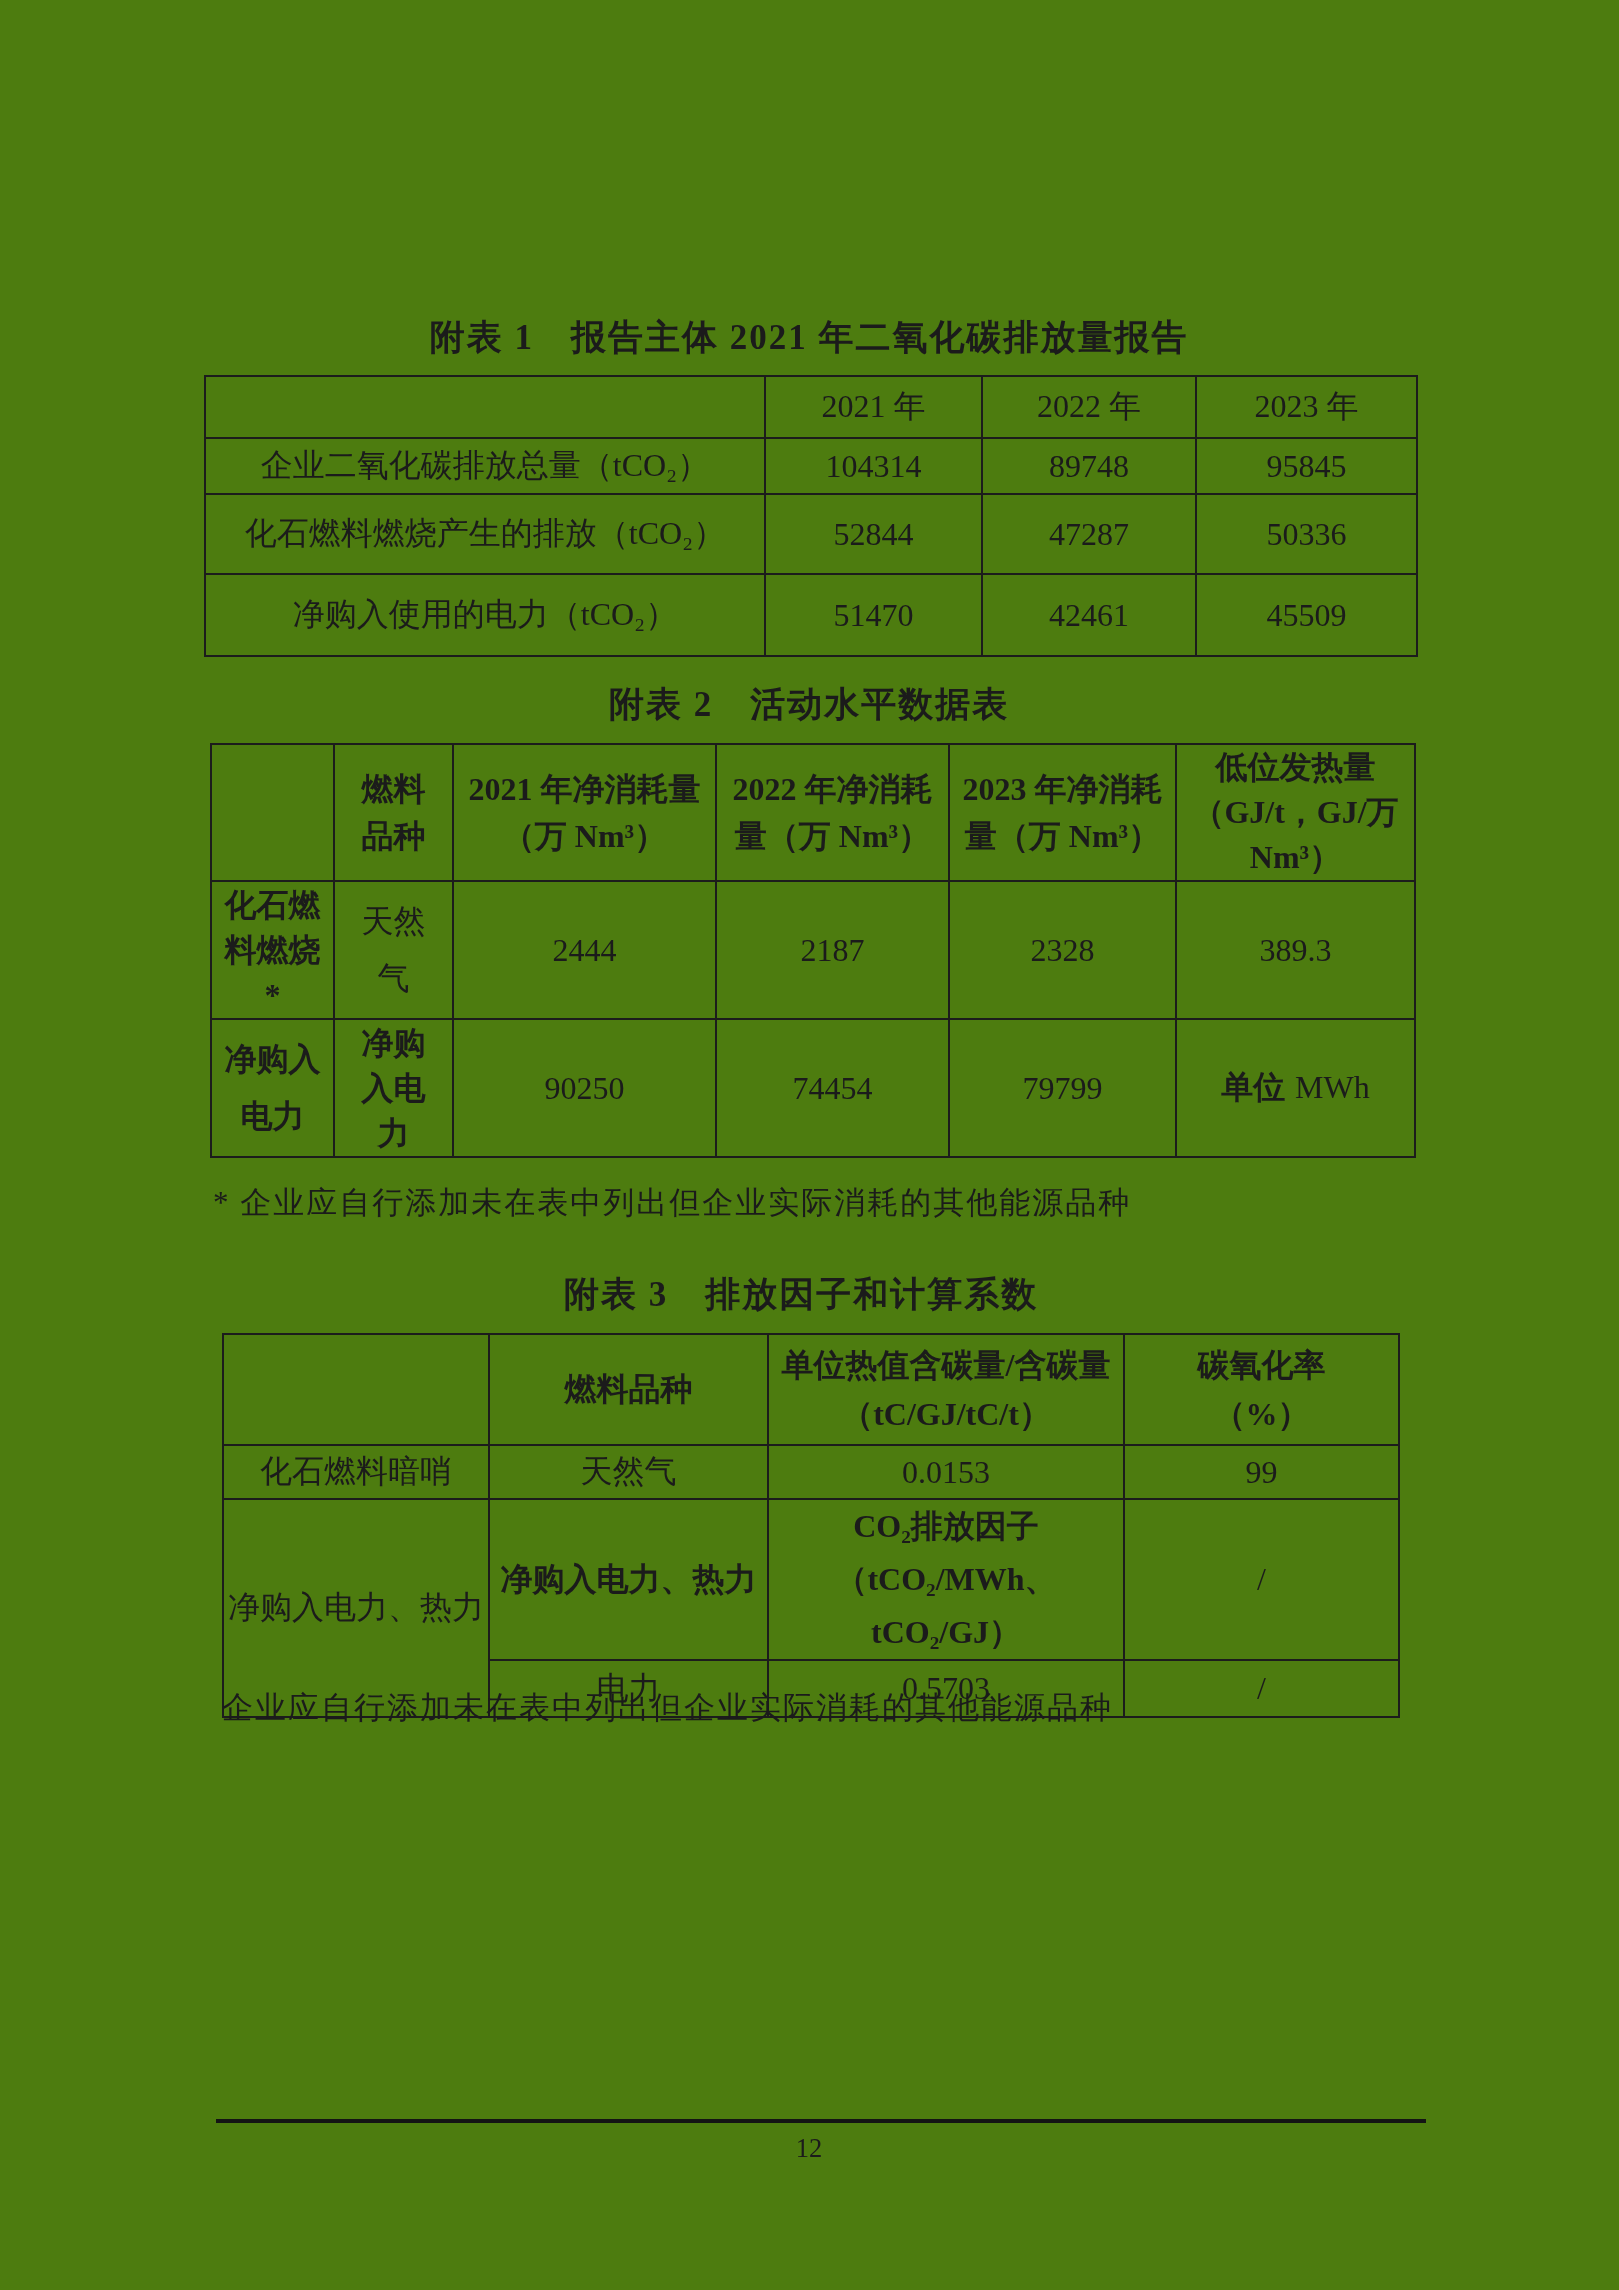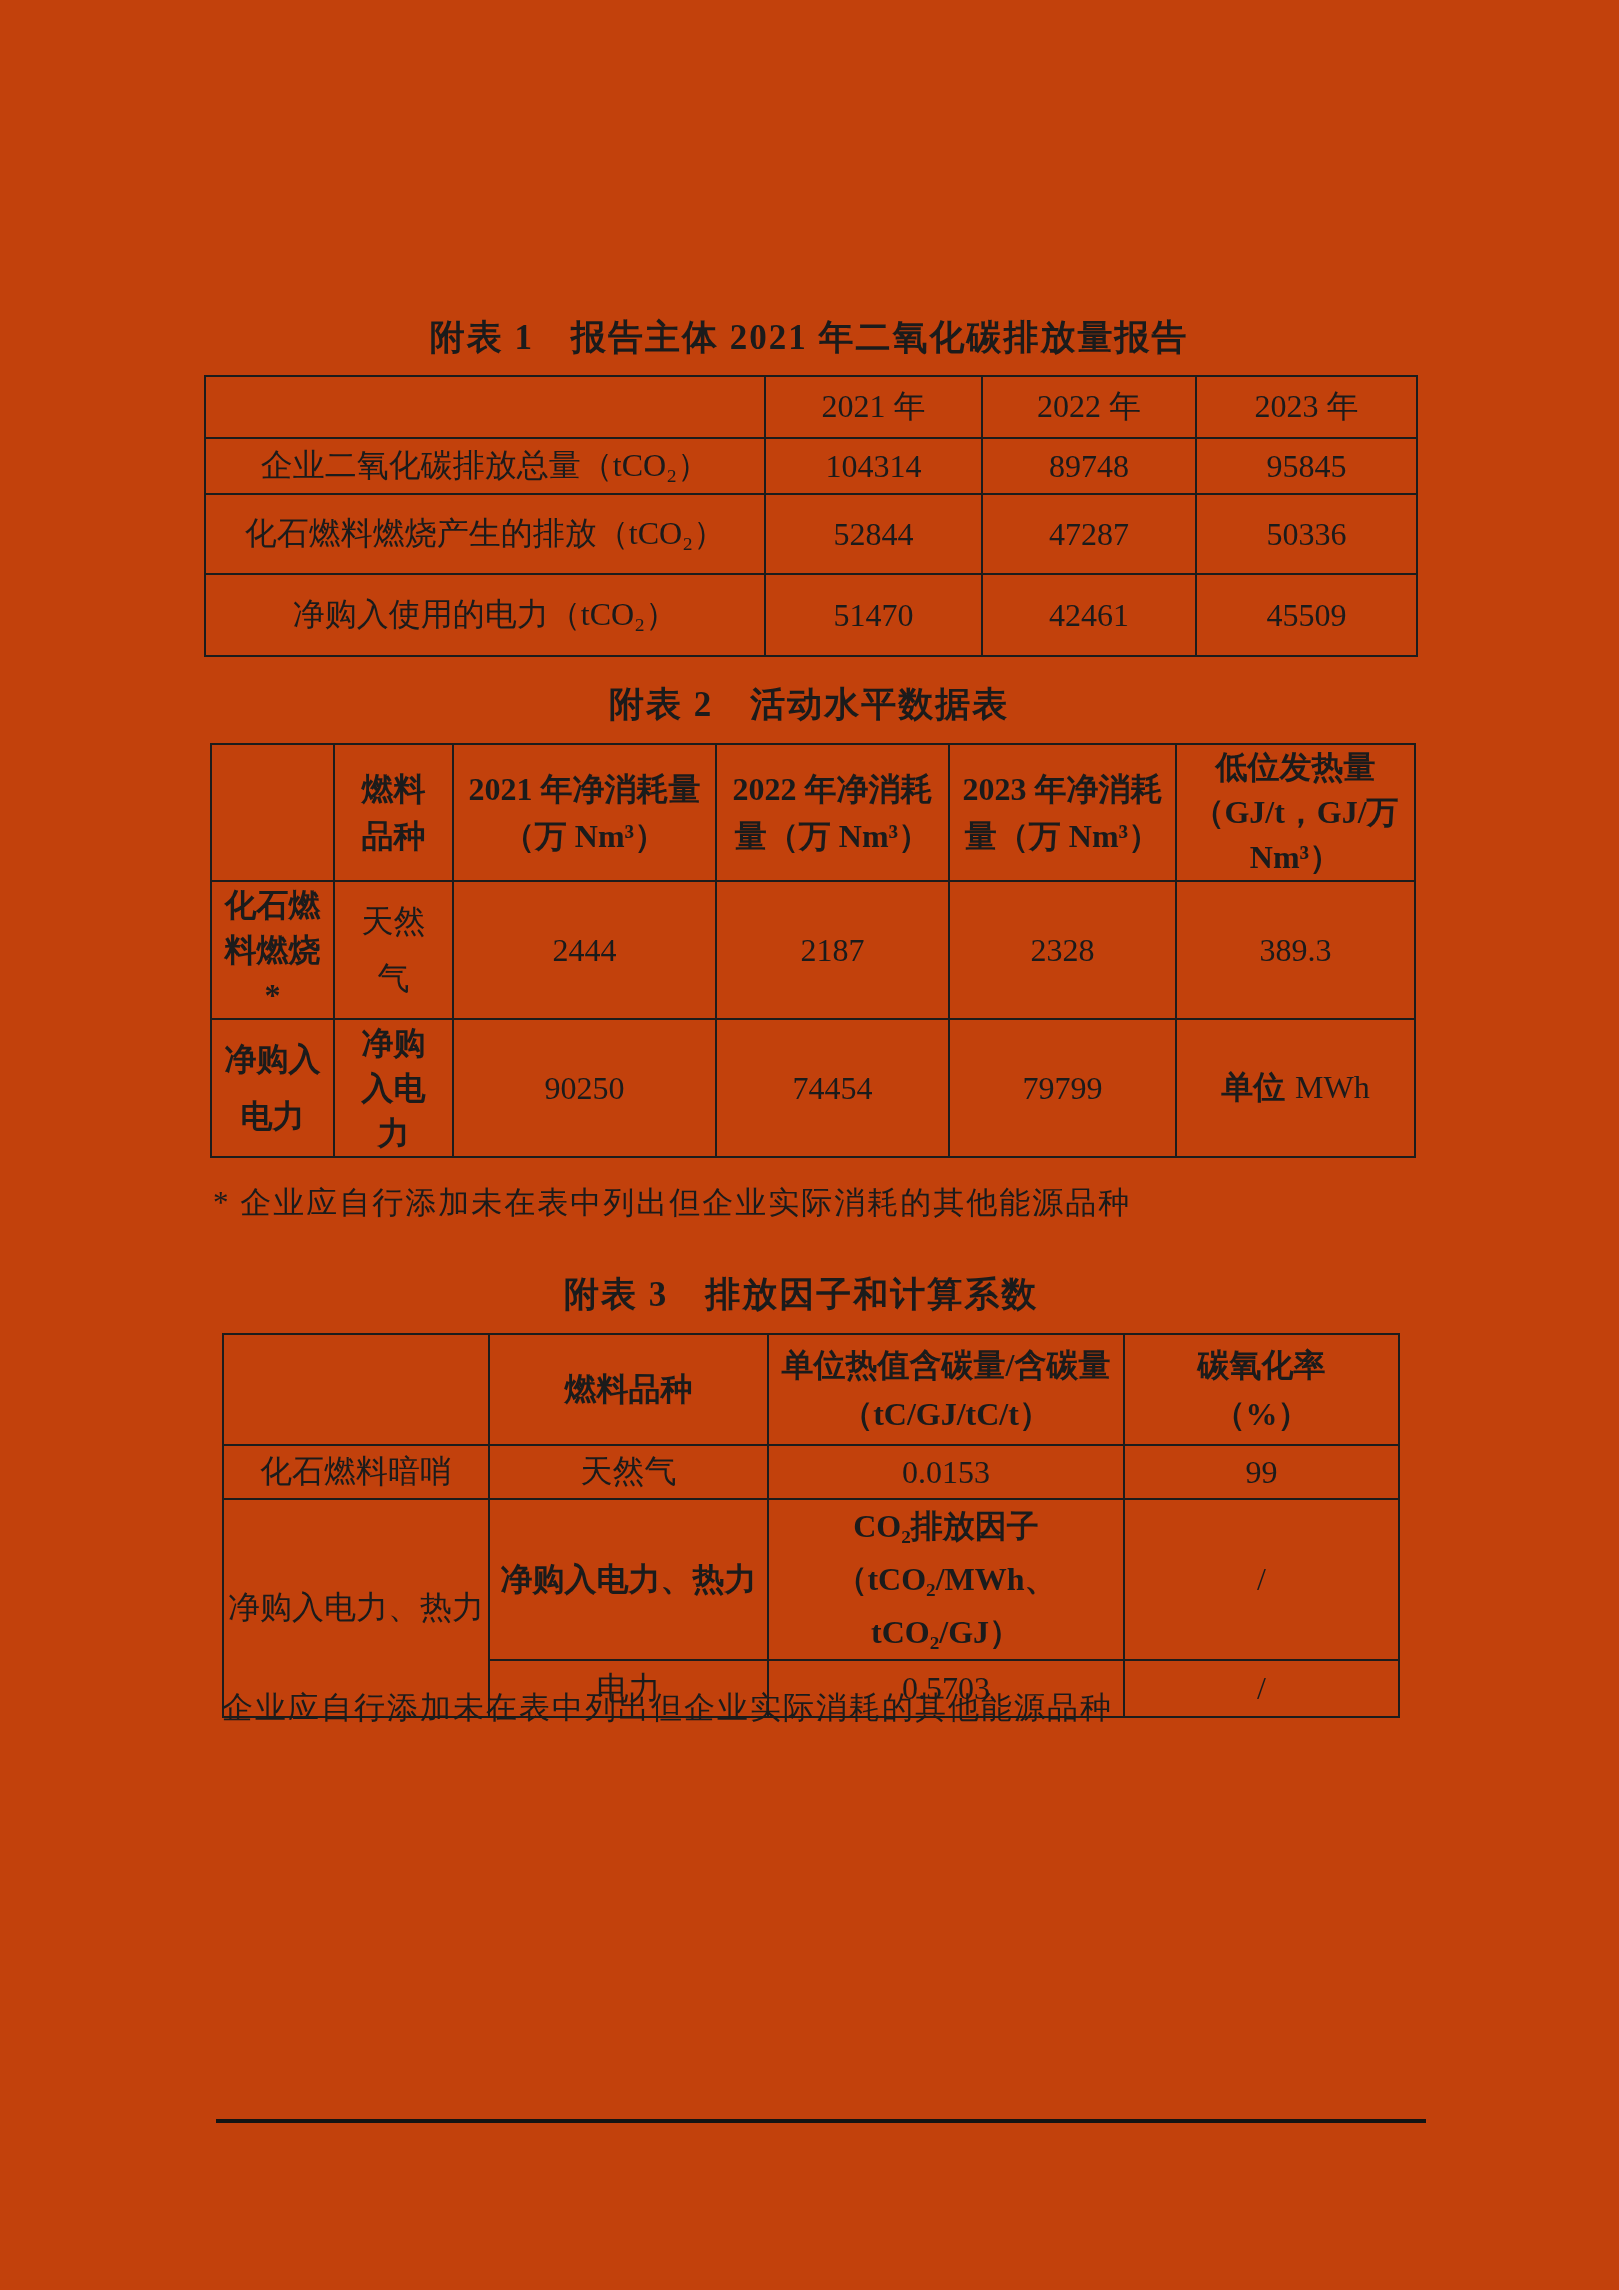--- a/index.html
+++ b/index.html
@@ -1,20 +1,20 @@
 <!DOCTYPE html>
 <html><head>
 <meta charset="utf-8">
 <style>
   * { margin:0; padding:0; box-sizing:border-box; }
   html,body { background:#e8e8e8; }
   .page {
     position:relative;
     width:1619px; height:2291px;
-    background:#c2410c;
+    background:#4d7c0f;
     font-family:"Liberation Serif", serif;
     color:#1b1b1b;
     overflow:hidden;
   }
   .doc-title {
     position:absolute; left:204px; width:1210px;
     text-align:center; font-size:35px; font-weight:bold;
     line-height:43px; letter-spacing:2px;
   }
   table.t {
@@ -202,15 +202,16 @@
         <td>电力</td>
         <td>0.5703</td>
         <td>/</td>
       </tr>
     </tbody>
   </table>
 
   <div class="fn" style="left:222px; top:1687px;">企业应自行添加未在表中列出但企业实际消耗的其他能源品种</div>
 
   <div class="footer-rule"></div>
+  <div class="page-num">12</div>
 
 </div>
 
 
 </body></html>

